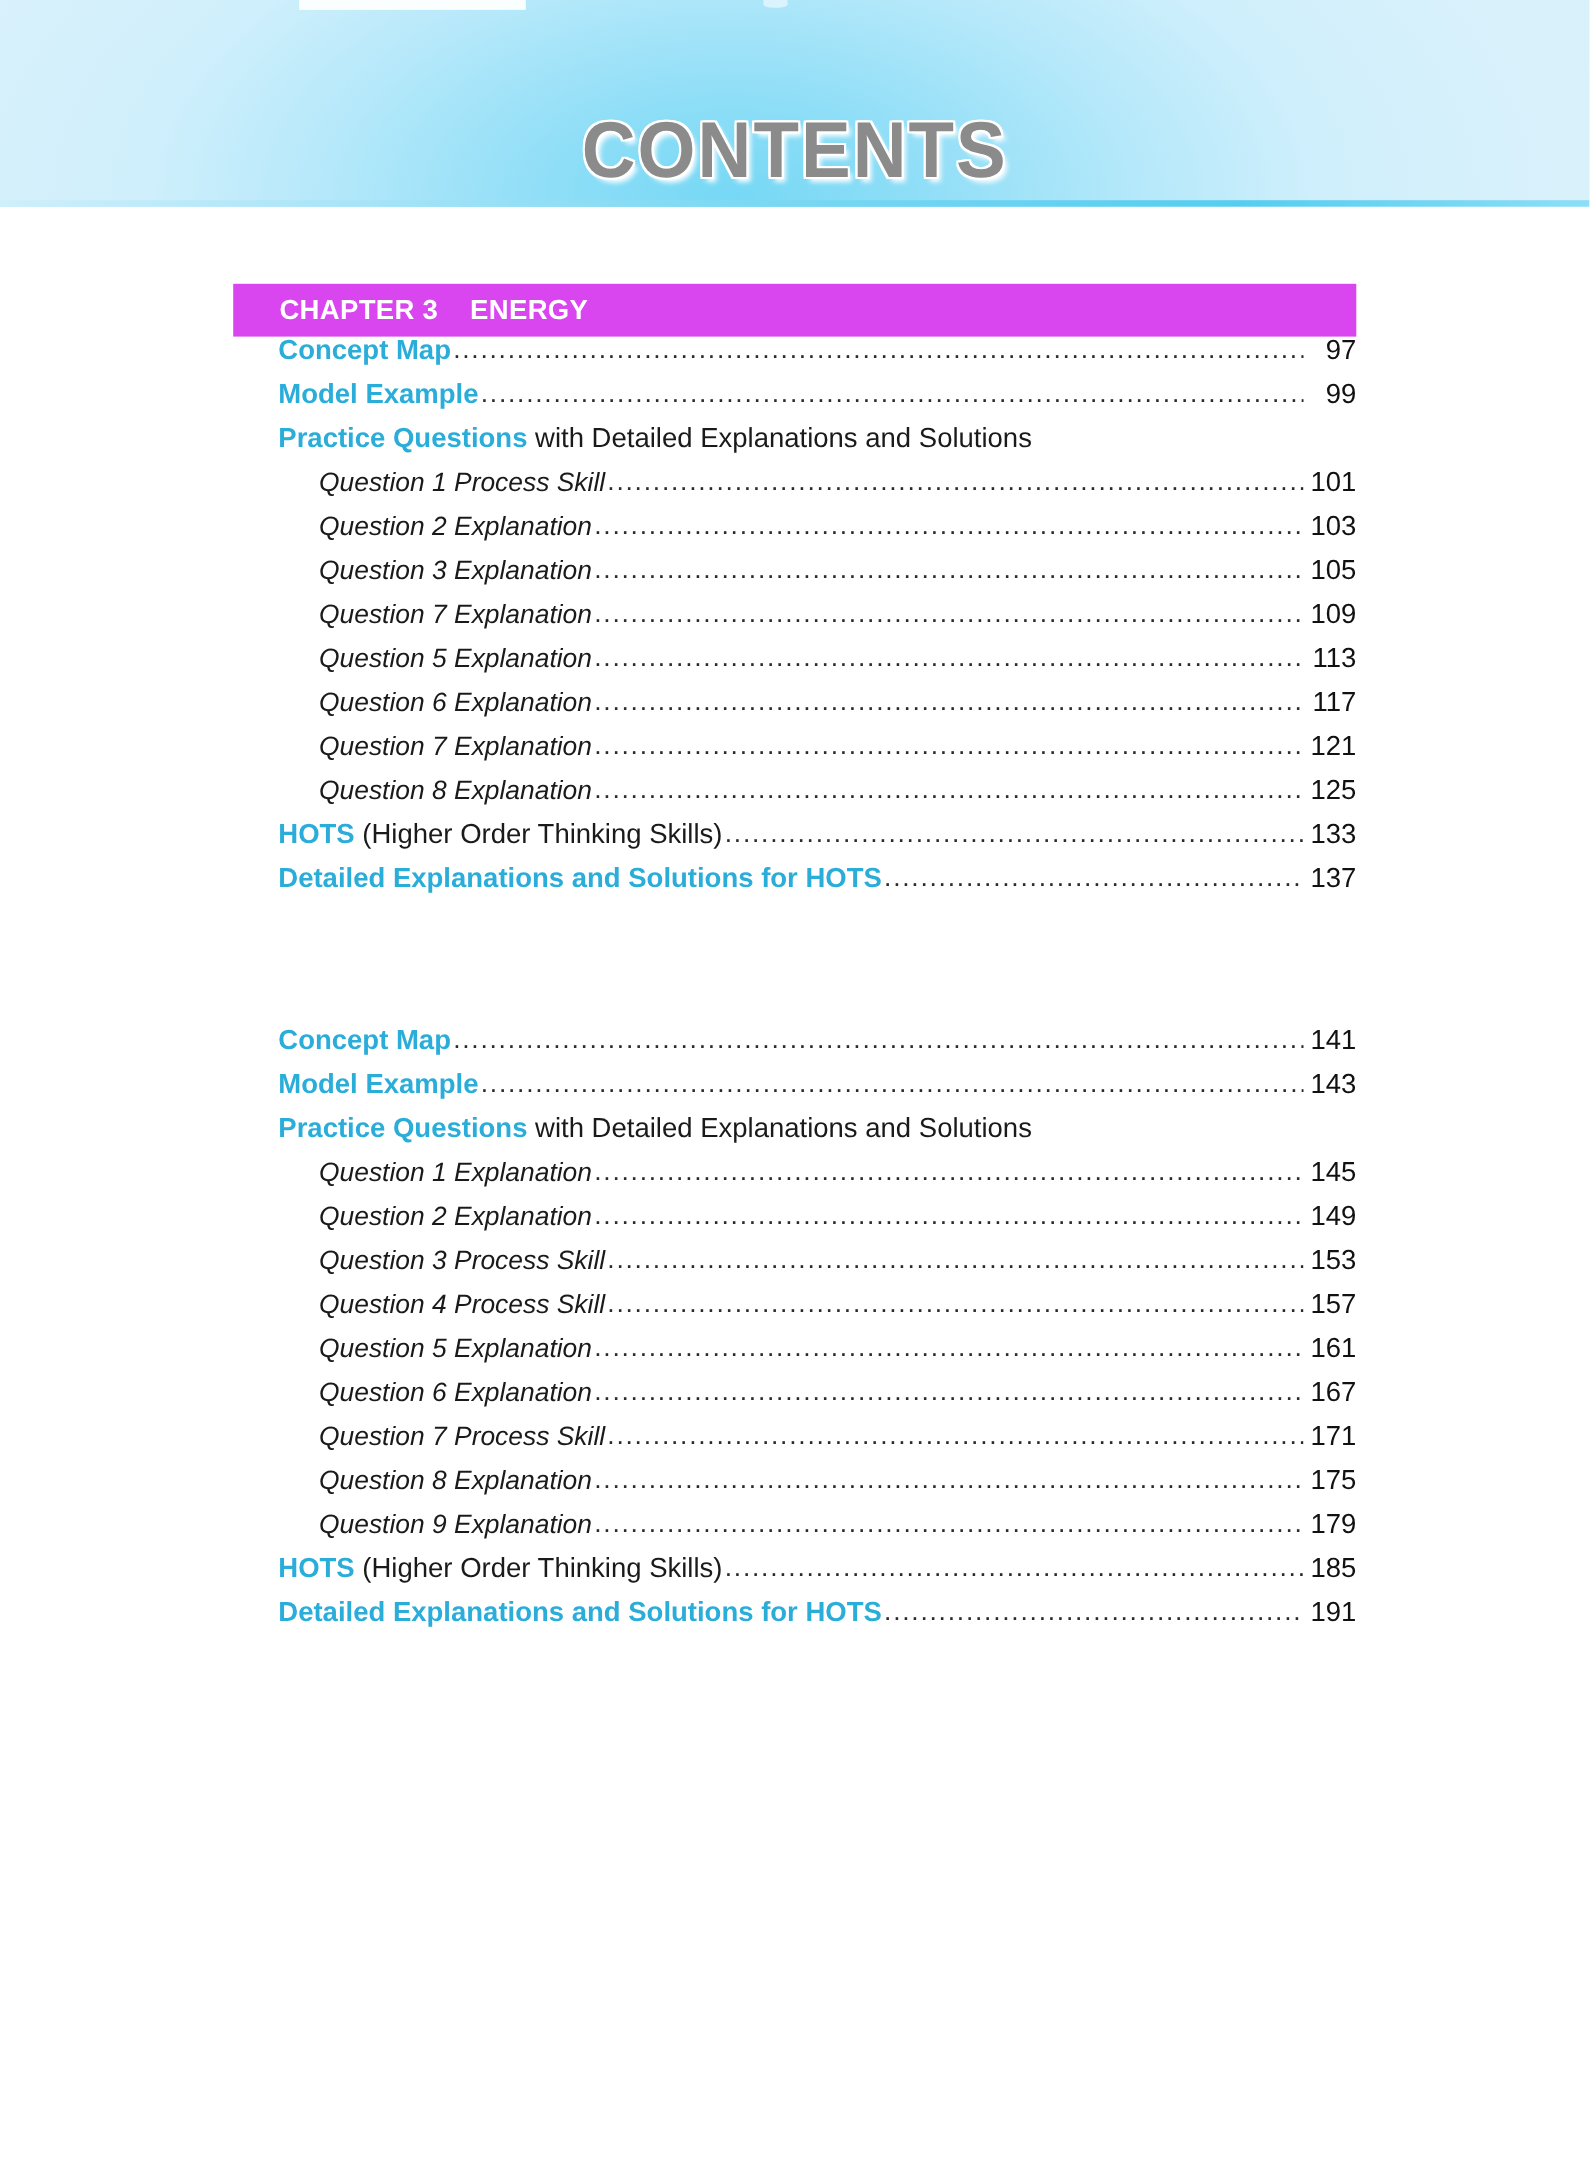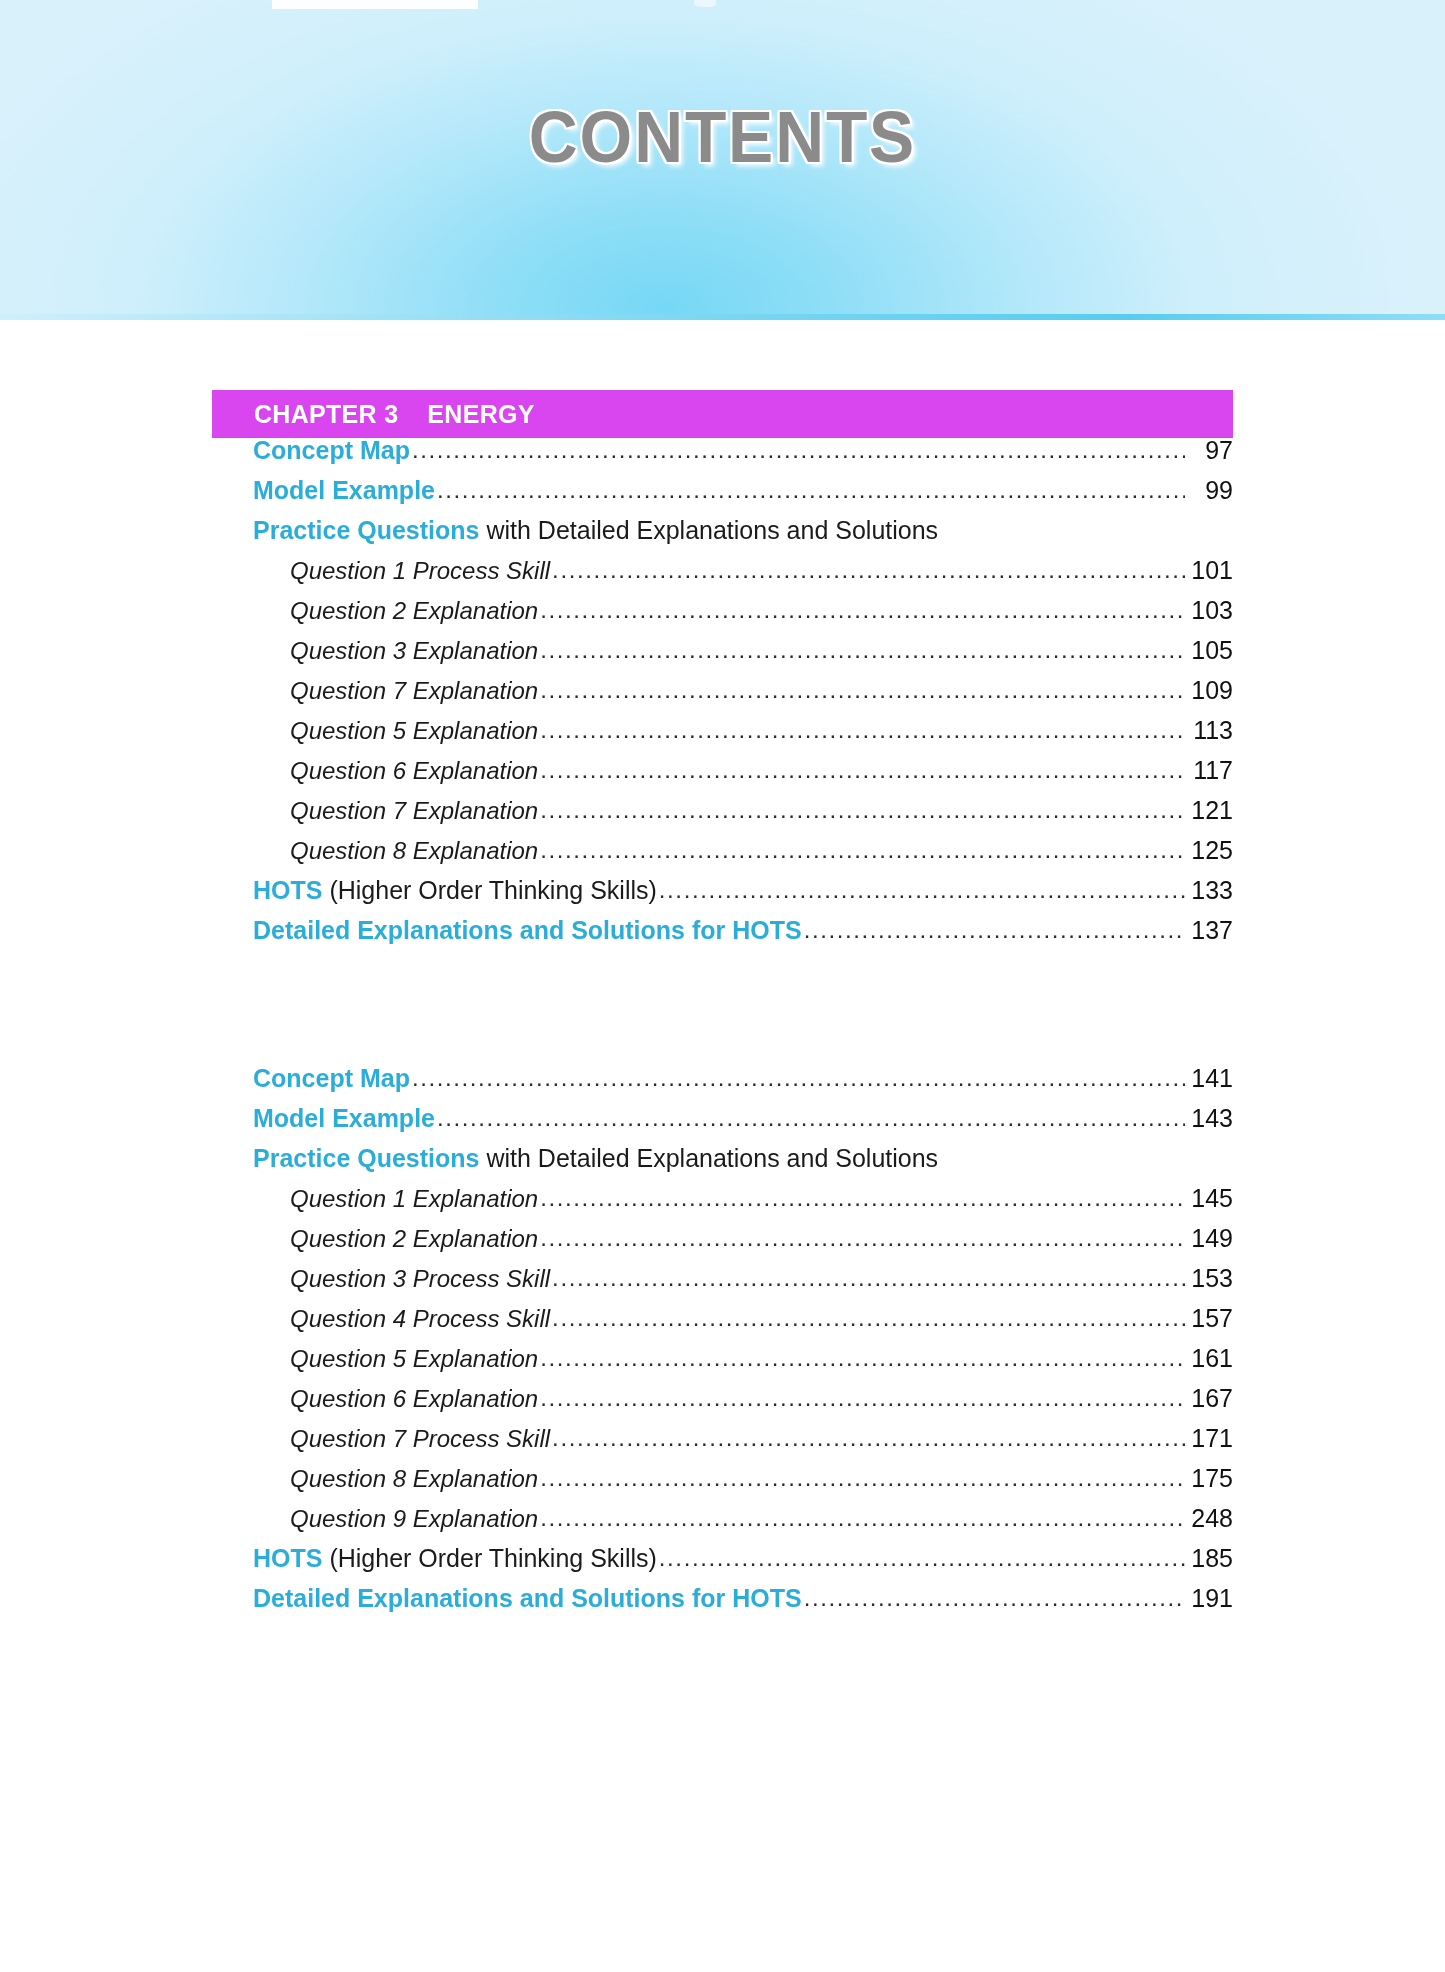--- a/index.html
+++ b/index.html
@@ -12,21 +12,21 @@
     background: #ffffff;
     font-family: "Liberation Sans", sans-serif;
     overflow: hidden;
     position: relative;
   }
 
   
   .header-banner {
     position: relative;
     width: 1445px;
-    height: 320px;
+    height: 188px;
     background:
       radial-gradient(ellipse 760px 420px at 46% 96%, #76d8f5 0%, #8fdef7 22%, #b4e8fa 48%, #cfeffc 70%, #d9f1fb 100%),
       linear-gradient(180deg, #cdeefb 0%, #c6ecfa 55%, #bfe9f8 100%);
     overflow: hidden;
   }
   .header-banner::after {
     content: "";
     position: absolute;
     left: 0; right: 0; bottom: 0;
     height: 6px;
@@ -301,21 +301,21 @@
             <span class="pageno">171</span>
           </li>
           <li class="toc-row lvl2">
             <span class="label">Question 8 Explanation</span>
             <span class="leader">................................................................................................................................................................................................................................................................................................................................................................................................................</span>
             <span class="pageno">175</span>
           </li>
           <li class="toc-row lvl2">
             <span class="label">Question 9 Explanation</span>
             <span class="leader">................................................................................................................................................................................................................................................................................................................................................................................................................</span>
-            <span class="pageno">248</span>
+            <span class="pageno">179</span>
           </li>
           <li class="toc-row lvl1">
             <span class="label">HOTS</span>
             <span class="label-plain"> (Higher Order Thinking Skills)</span>
             <span class="leader">................................................................................................................................................................................................................................................................................................................................................................................................................</span>
             <span class="pageno">185</span>
           </li>
           <li class="toc-row lvl1">
             <span class="label">Detailed Explanations and Solutions for HOTS</span>
             <span class="leader">................................................................................................................................................................................................................................................................................................................................................................................................................</span>

